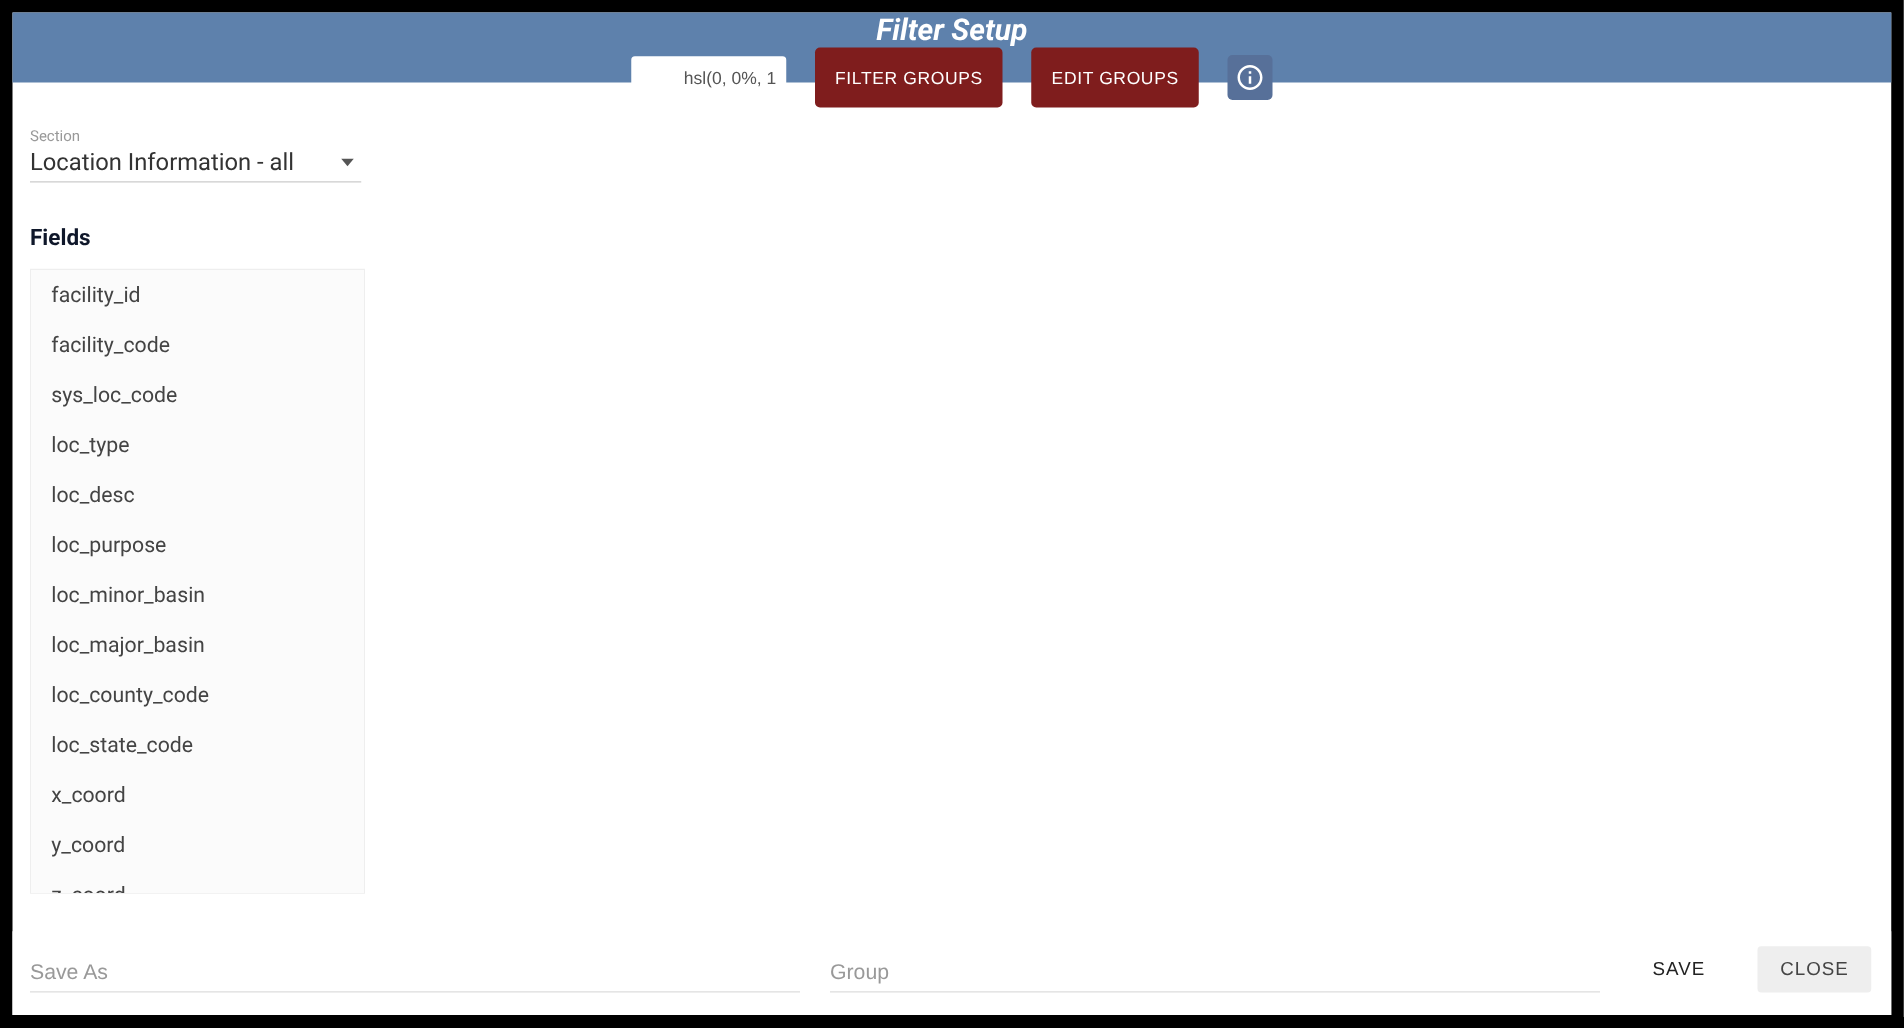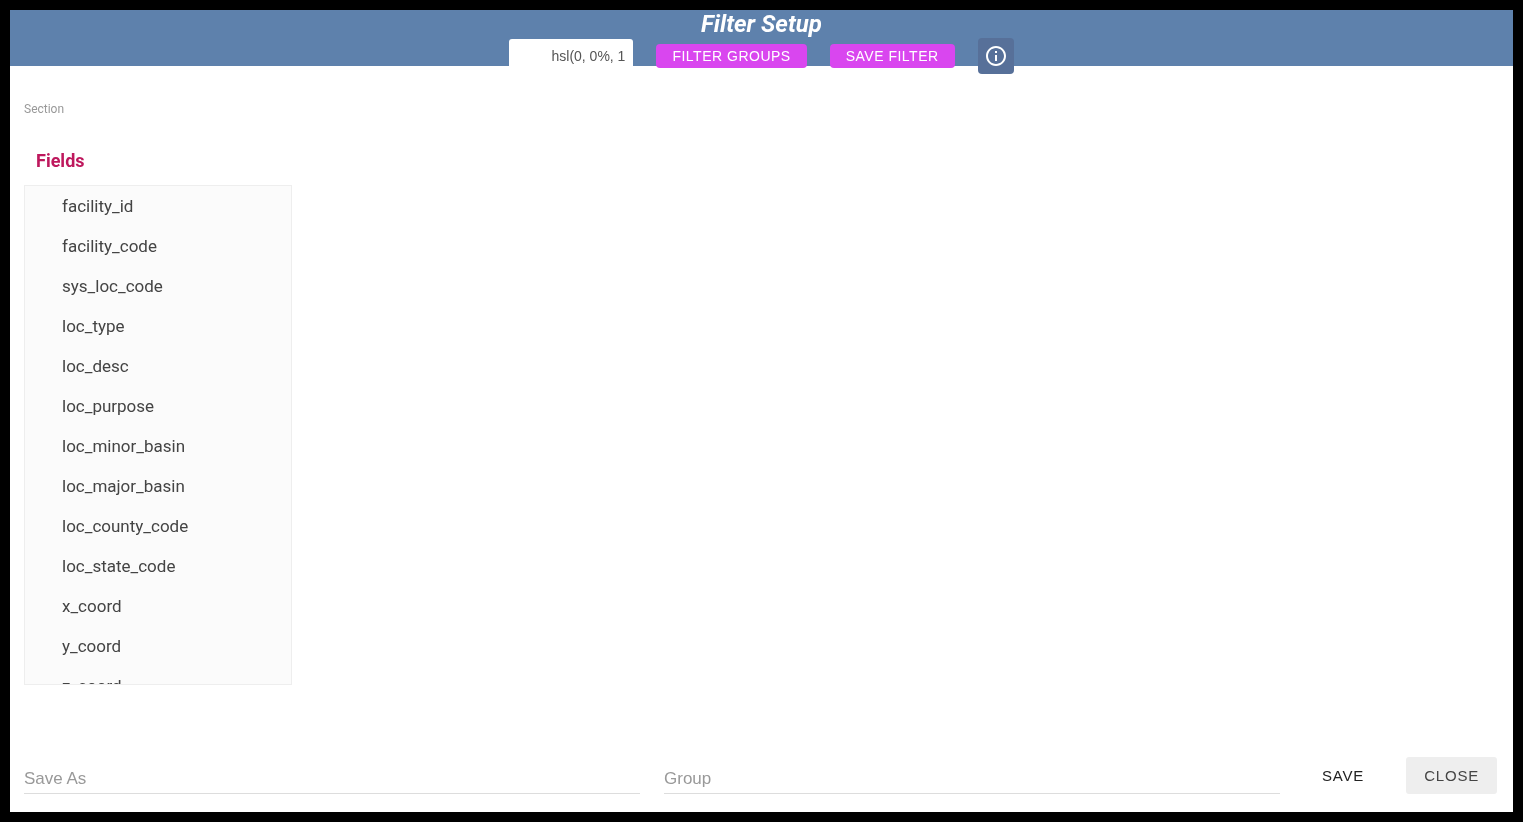--- a/index.html
+++ b/index.html
@@ -49,27 +49,27 @@
       border: none;
       height: 34px;
       width: 124px;
       padding: 0 8px;
       font-size: 14px;
       text-align: right;
       color: #555;
       border-radius: 3px;
     }
     .header-btn {
-      background: #d946ef;
+      background: #7f1d1d;
       border: none;
       color: #fff;
       font-size: 14px;
       font-weight: 500;
       letter-spacing: 0.5px;
-      height: 24px;
+      height: 48px;
       padding: 0 16px;
       cursor: pointer;
       border-radius: 4px;
     }
     .info-btn {
       width: 36px;
       height: 36px;
       display: flex;
       align-items: center;
       justify-content: center;
@@ -112,31 +112,29 @@
       height: 0;
       border-left: 5px solid transparent;
       border-right: 5px solid transparent;
       border-top: 6px solid #555;
       margin-right: 6px;
     }
     .fields-label {
       font-size: 18px;
       font-weight: 700;
       margin-top: 34px;
-      margin-left: 12px;
-      color: #be185d;
+      color: #0f172a;
     }
     .fields-listbox {
       margin-top: 14px;
       width: 268px;
       height: 500px;
       overflow-y: scroll;
       background: #fbfbfb;
       border: 1px solid #eee;
-      padding-left: 21px;
     }
     .fields-listbox::-webkit-scrollbar {
       width: 17px;
     }
     .fields-listbox::-webkit-scrollbar-track {
       background: #f1f1f1;
     }
     .fields-listbox::-webkit-scrollbar-thumb {
       background: #c1c1c1;
     }
@@ -196,31 +194,35 @@
 </head>
 <body>
 
 <div class="app">
 
   <div class="header">
     <div class="header-title">Filter Setup</div>
     <div class="header-right">
       <input class="color-input" value="hsl(0, 0%, 1" style="">
       <button class="header-btn">FILTER GROUPS</button>
-      <button class="header-btn">SAVE FILTER</button>
+      <button class="header-btn">EDIT GROUPS</button>
       <div class="info-btn">
         <svg class="info-icon-svg" viewBox="0 0 24 24">
           <path d="M12 2C6.48 2 2 6.48 2 12s4.48 10 10 10 10-4.48 10-10S17.52 2 12 2zm0 18c-4.41 0-8-3.59-8-8s3.59-8 8-8 8 3.59 8 8-3.59 8-8 8zm-1-13h2v2h-2zm0 4h2v6h-2z"></path>
         </svg>
       </div>
     </div>
   </div>
 
   <div class="body">
     <div class="section-label">Section</div>
+    <div class="section-dropdown">
+      <span class="section-value">Location Information - all</span>
+      <span class="dropdown-caret"></span>
+    </div>
 
     <div class="fields-label">Fields</div>
     <div class="fields-listbox" id="fields-listbox">
         <div class="field-item">facility_id</div>
         <div class="field-item">facility_code</div>
         <div class="field-item">sys_loc_code</div>
         <div class="field-item">loc_type</div>
         <div class="field-item">loc_desc</div>
         <div class="field-item">loc_purpose</div>
         <div class="field-item">loc_minor_basin</div>

